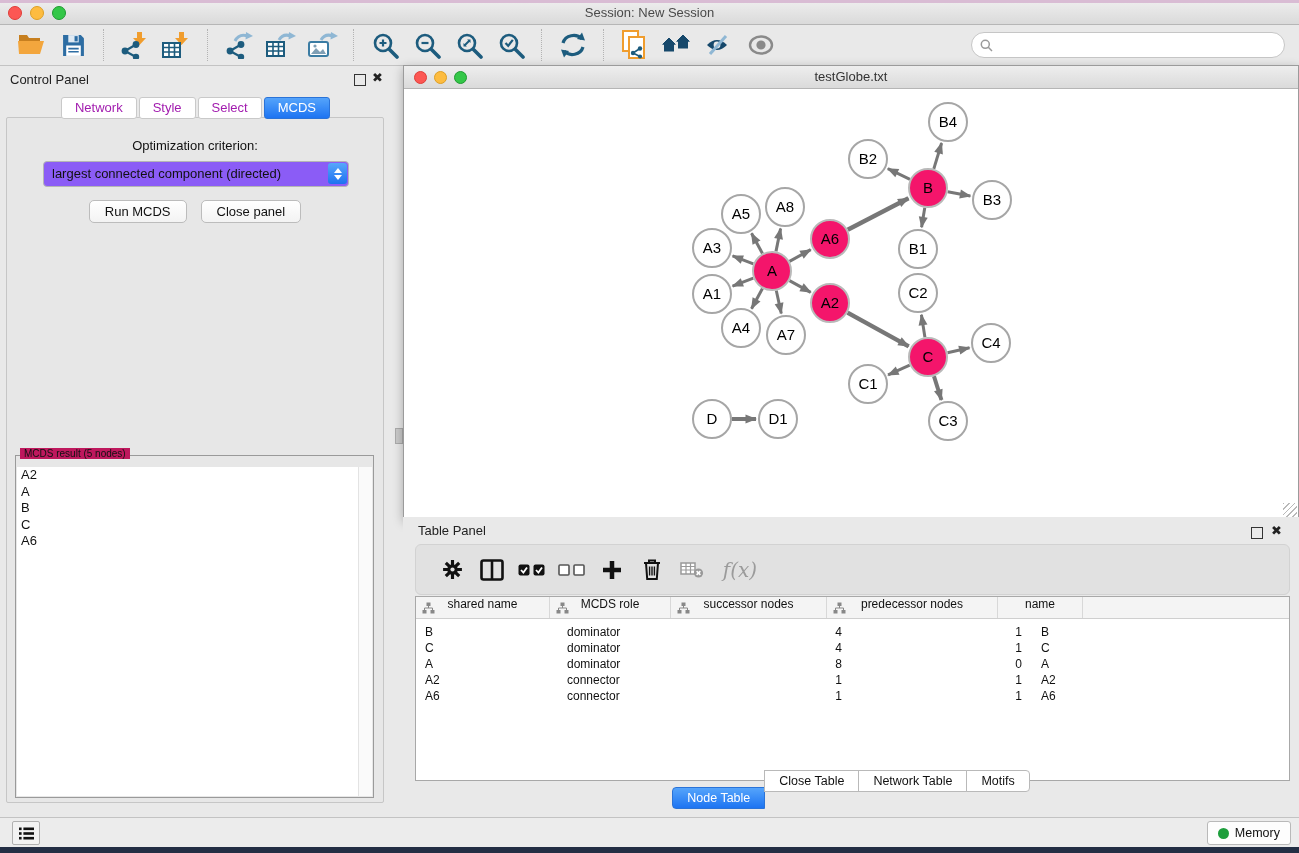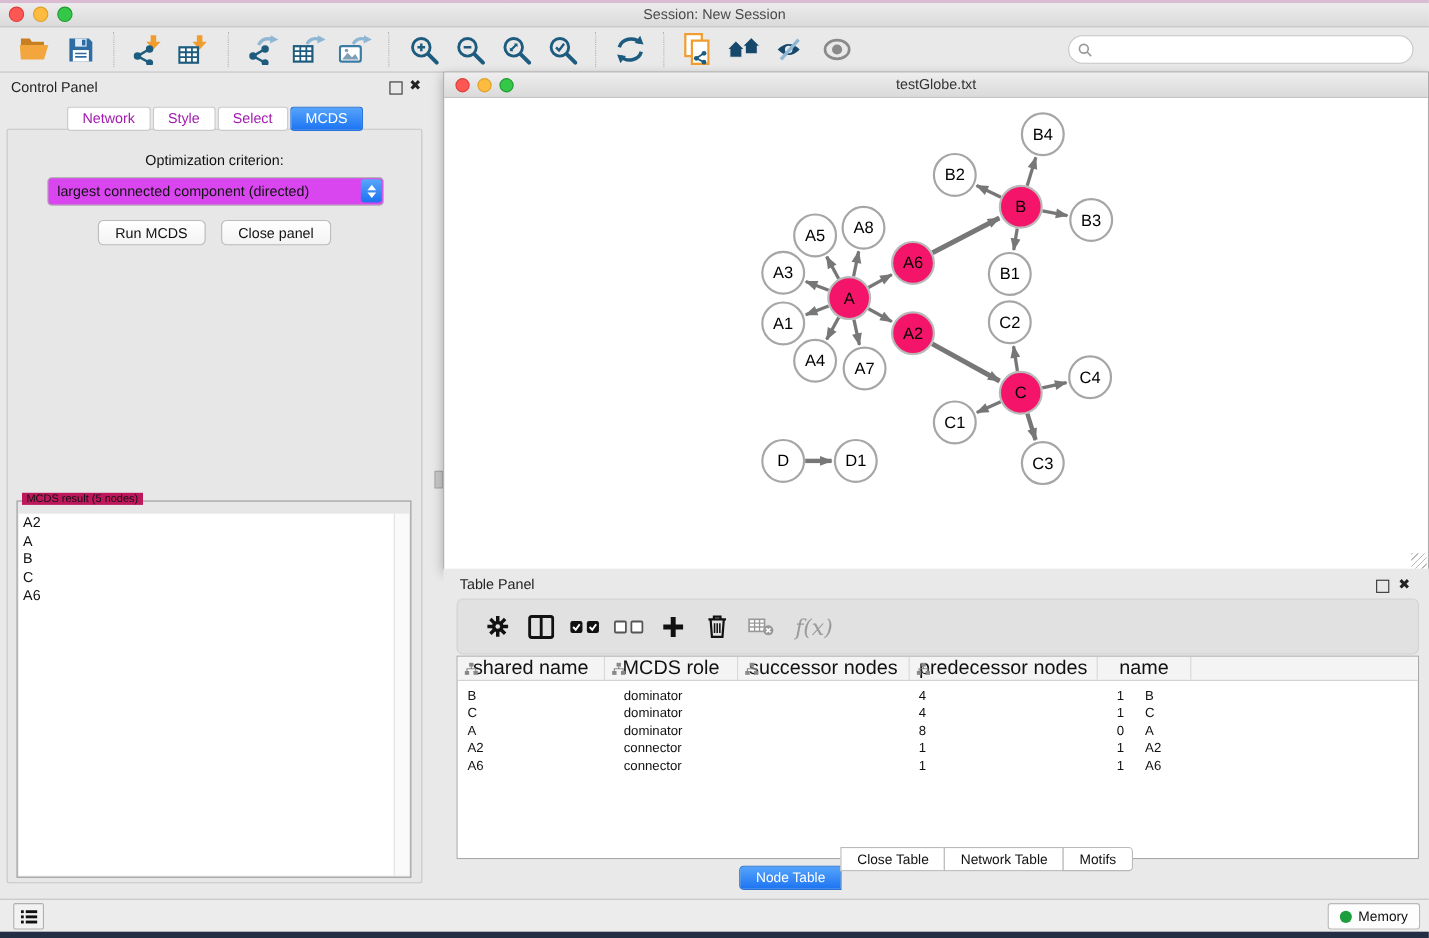--- a/index.html
+++ b/index.html
@@ -32,21 +32,21 @@
   .panel-title{position:absolute;left:10px;top:6px;font-size:13px;color:#222;}
   .pn-float{position:absolute;top:8px;width:10px;height:10px;border:1.5px solid #333;display:inline-block;}
   .pn-close{position:absolute;top:5px;font-size:13px;font-weight:bold;color:#222;line-height:14px;}
   .cp-tabs{position:absolute;top:31px;left:0;right:0;display:flex;justify-content:center;gap:2px;z-index:3;}
   .seg-tab{height:20px;line-height:20px;padding:0 13px;font-size:13px;background:#fff;
            border:1px solid #c9c9c9;border-radius:3px;color:#a21caf;}
   .seg-tab.active{background:linear-gradient(#55a4fb,#1d74f2);border-color:#2a73d8;color:#fff;}
   .cp-body{position:absolute;top:51px;left:6px;right:7px;bottom:15px;border:1px solid #c6c6c6;
            border-radius:2px;background:#e7e7e7;}
   .opt-label{position:absolute;top:20px;left:0;right:0;text-align:center;font-size:13px;}
-  .cp-select{position:absolute;top:43px;left:36px;right:34px;height:24px;background:#d946ef;
+  .cp-select{position:absolute;top:43px;left:36px;right:34px;height:24px;background:#8b5cf6;
              border:1px solid #b5b5b5;border-radius:4px;font-size:13px;line-height:23px;padding-left:8px;}
   .cp-select .stepper{position:absolute;right:1px;top:1px;width:19px;height:21px;border-radius:3px;
              background:linear-gradient(#58a6fb,#1d72f0);display:flex;flex-direction:column;
              align-items:center;justify-content:center;gap:2px;}
   .chev-up{width:0;height:0;border-left:4px solid transparent;border-right:4px solid transparent;border-bottom:5px solid #fff;}
   .chev-dn{width:0;height:0;border-left:4px solid transparent;border-right:4px solid transparent;border-top:5px solid #fff;}
   .cp-buttons{position:absolute;top:82px;left:0;right:0;display:flex;justify-content:center;gap:14px;}
   .btn{padding:3px 15px;font-size:13px;background:linear-gradient(#ffffff,#f3f3f3);
        border:1px solid #bcbcbc;border-radius:5px;color:#111;}
   .fieldset{position:absolute;left:8px;right:9px;top:337px;bottom:4px;border:1px solid #9a9a9a;background:#e7e7e7;}
@@ -69,21 +69,21 @@
   .spl-v{position:absolute;left:395px;top:428px;width:6px;height:14px;background:#c9c9c9;border:1px solid #ababab;}
   .spl-h{position:absolute;left:845px;top:513px;width:14px;height:6px;background:#c9c9c9;border:1px solid #ababab;}
 
   
   .tpanel{position:absolute;left:403px;top:517px;width:896px;height:301px;background:#e9e9e9;}
   .tp-toolbar{position:absolute;top:27px;left:12px;right:9px;height:49px;background:#e1e1e1;
               border:1px solid #d2d2d2;border-radius:6px;display:flex;align-items:center;padding-left:16px;gap:0;}
   .tpi{display:flex;align-items:center;justify-content:center;width:40px;height:40px;}
   .tp-table{position:absolute;top:79px;left:12px;right:9px;bottom:37px;background:#fff;border:1px solid #a8a8a8;overflow:hidden;}
   .thead{display:flex;height:21px;background:#f4f4f4;border-bottom:1px solid #cfcfcf;}
-  .th{position:relative;border-right:1px solid #d8d8d8;font-size:18px;display:flex;
+  .th{position:relative;border-right:1px solid #d8d8d8;font-size:12px;display:flex;
       align-items:flex-start;justify-content:center;color:#111;}
   .th .tree{position:absolute;left:6px;top:5px;}
   .trow{display:flex;height:16px;align-items:center;}
   .trow:first-of-type{margin-top:5px;}
   .td{font-size:12px;white-space:nowrap;overflow:hidden;}
   .td.l{padding-left:9px;text-align:left;}
   .td.r{padding-right:10px;text-align:right;}
   .tp-tabs{position:absolute;bottom:9px;left:0;right:0;display:flex;justify-content:center;}
   .tp-tab{height:20px;line-height:20px;padding:0 14px;font-size:12.5px;background:#fff;
           border:1px solid #b9b9b9;margin-left:-1px;color:#111;}

